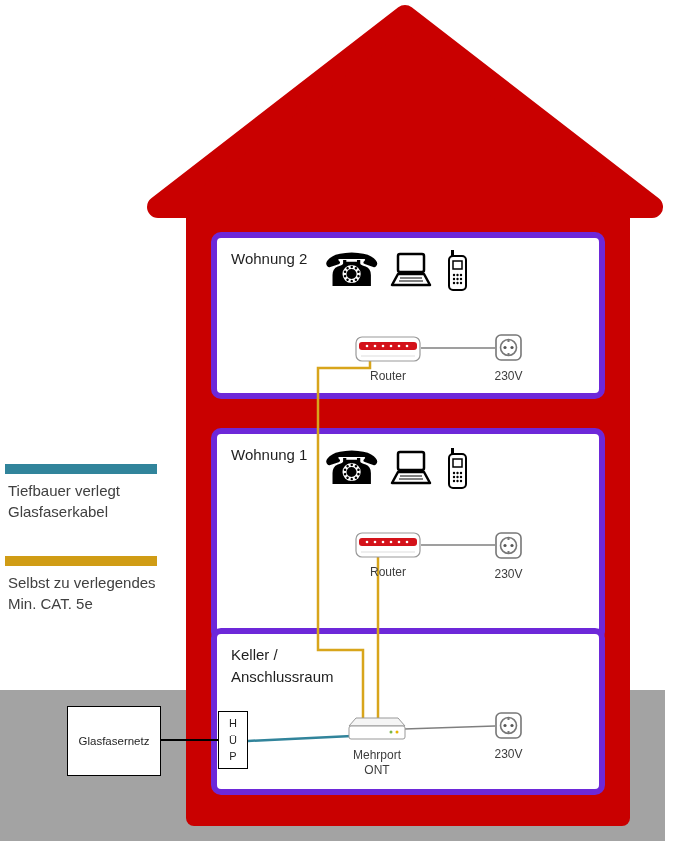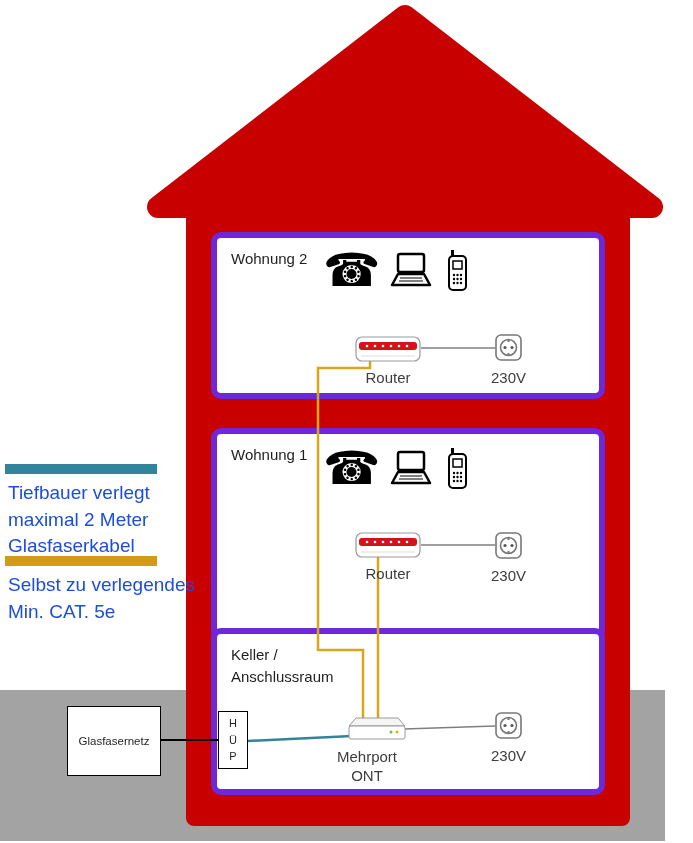--- a/index.html
+++ b/index.html
@@ -14,26 +14,26 @@
   .cable-layer{position:absolute;left:0;top:0;z-index:2;pointer-events:none;}
   .fg{position:absolute;z-index:3;}
   
   .panel-w2{left:211px;top:232px;width:394px;height:167px;}
   .panel-w1{left:211px;top:428px;width:394px;height:214px;}
   .panel-k {left:211px;top:628px;width:394px;height:167px;}
   .floor-label{margin:10px 0 0 14px;font-size:15px;line-height:1.45;color:#1f1f1f;}
   .floor-label span{display:block;}
   
   .phone-glyph{font-family:"DejaVu Sans", sans-serif;font-size:46px;line-height:1;color:#000;}
-  .dev-label{font-size:15px;color:#3d3d3d;text-align:center;line-height:1.25;}
+  .dev-label{font-size:12px;color:#3d3d3d;text-align:center;line-height:1.25;}
   
   .legend-bar{position:absolute;left:5px;width:152px;height:10px;z-index:3;}
   .bar-fiber{top:464px;background:#31849b;}
   .bar-eth{top:556px;background:#d09c15;}
-  .legend-text{position:absolute;left:8px;z-index:3;font-size:19px;line-height:1.4;color:#1d4ed8;}
+  .legend-text{position:absolute;left:8px;z-index:3;font-size:15px;line-height:1.4;color:#404040;}
   .legend-text span{display:block;}
   .lt-fiber{top:480px;}
   .lt-eth{top:572px;}
   
   .extbox{position:absolute;z-index:3;background:#ffffff;border:1px solid #000;box-sizing:border-box;
           display:flex;align-items:center;justify-content:center;text-align:center;}
   .box-fiber{left:57px;top:706px;width:94px;height:70px;font-size:11.5px;margin-left:10px;}
   .box-hup{left:218px;top:711px;width:30px;height:58px;flex-direction:column;font-size:11px;line-height:1.5;}
   .box-hup span{display:block;}
 </style>
@@ -197,39 +197,38 @@
   <div class="fg dev-label" style="left:487px;top:747px;width:43px;">230V</div>
 
   <div class="fg" style="left:348px;top:716px;">
     <svg width="58" height="26" viewBox="0 0 58 26">
       <polygon points="8,2 50,2 57,10 1,10" fill="#f5f5f5" stroke="#999" stroke-width="1"></polygon>
       <rect x="1" y="10" width="56" height="13" rx="2" fill="#fff" stroke="#999" stroke-width="1"></rect>
       <circle cx="43" cy="16" r="1.5" fill="#7ab648"></circle>
       <circle cx="49" cy="16" r="1.5" fill="#e8b400"></circle>
     </svg>
   </div>
-  <div class="fg dev-label" style="left:328px;top:748px;width:78px;">
+  <div class="fg dev-label" style="left:338px;top:748px;width:78px;">
     <span style="display:block;">Mehrport</span>
     <span style="display:block;">ONT</span>
   </div>
 
   <div class="extbox box-fiber">
     <span>Glasfasernetz</span>
   </div>
 
   <div class="extbox box-hup">
     <span>H</span>
     <span>Ü</span>
     <span>P</span>
   </div>
 
   <div class="legend-bar bar-fiber"></div>
   <div class="legend-text lt-fiber">
     <span>Tiefbauer verlegt</span>
-    <span>maximal 2 Meter</span>
     <span>Glasfaserkabel</span>
   </div>
 
   <div class="legend-bar bar-eth"></div>
   <div class="legend-text lt-eth">
     <span>Selbst zu verlegendes</span>
     <span>Min. CAT. 5e</span>
   </div>
 
 </div>

